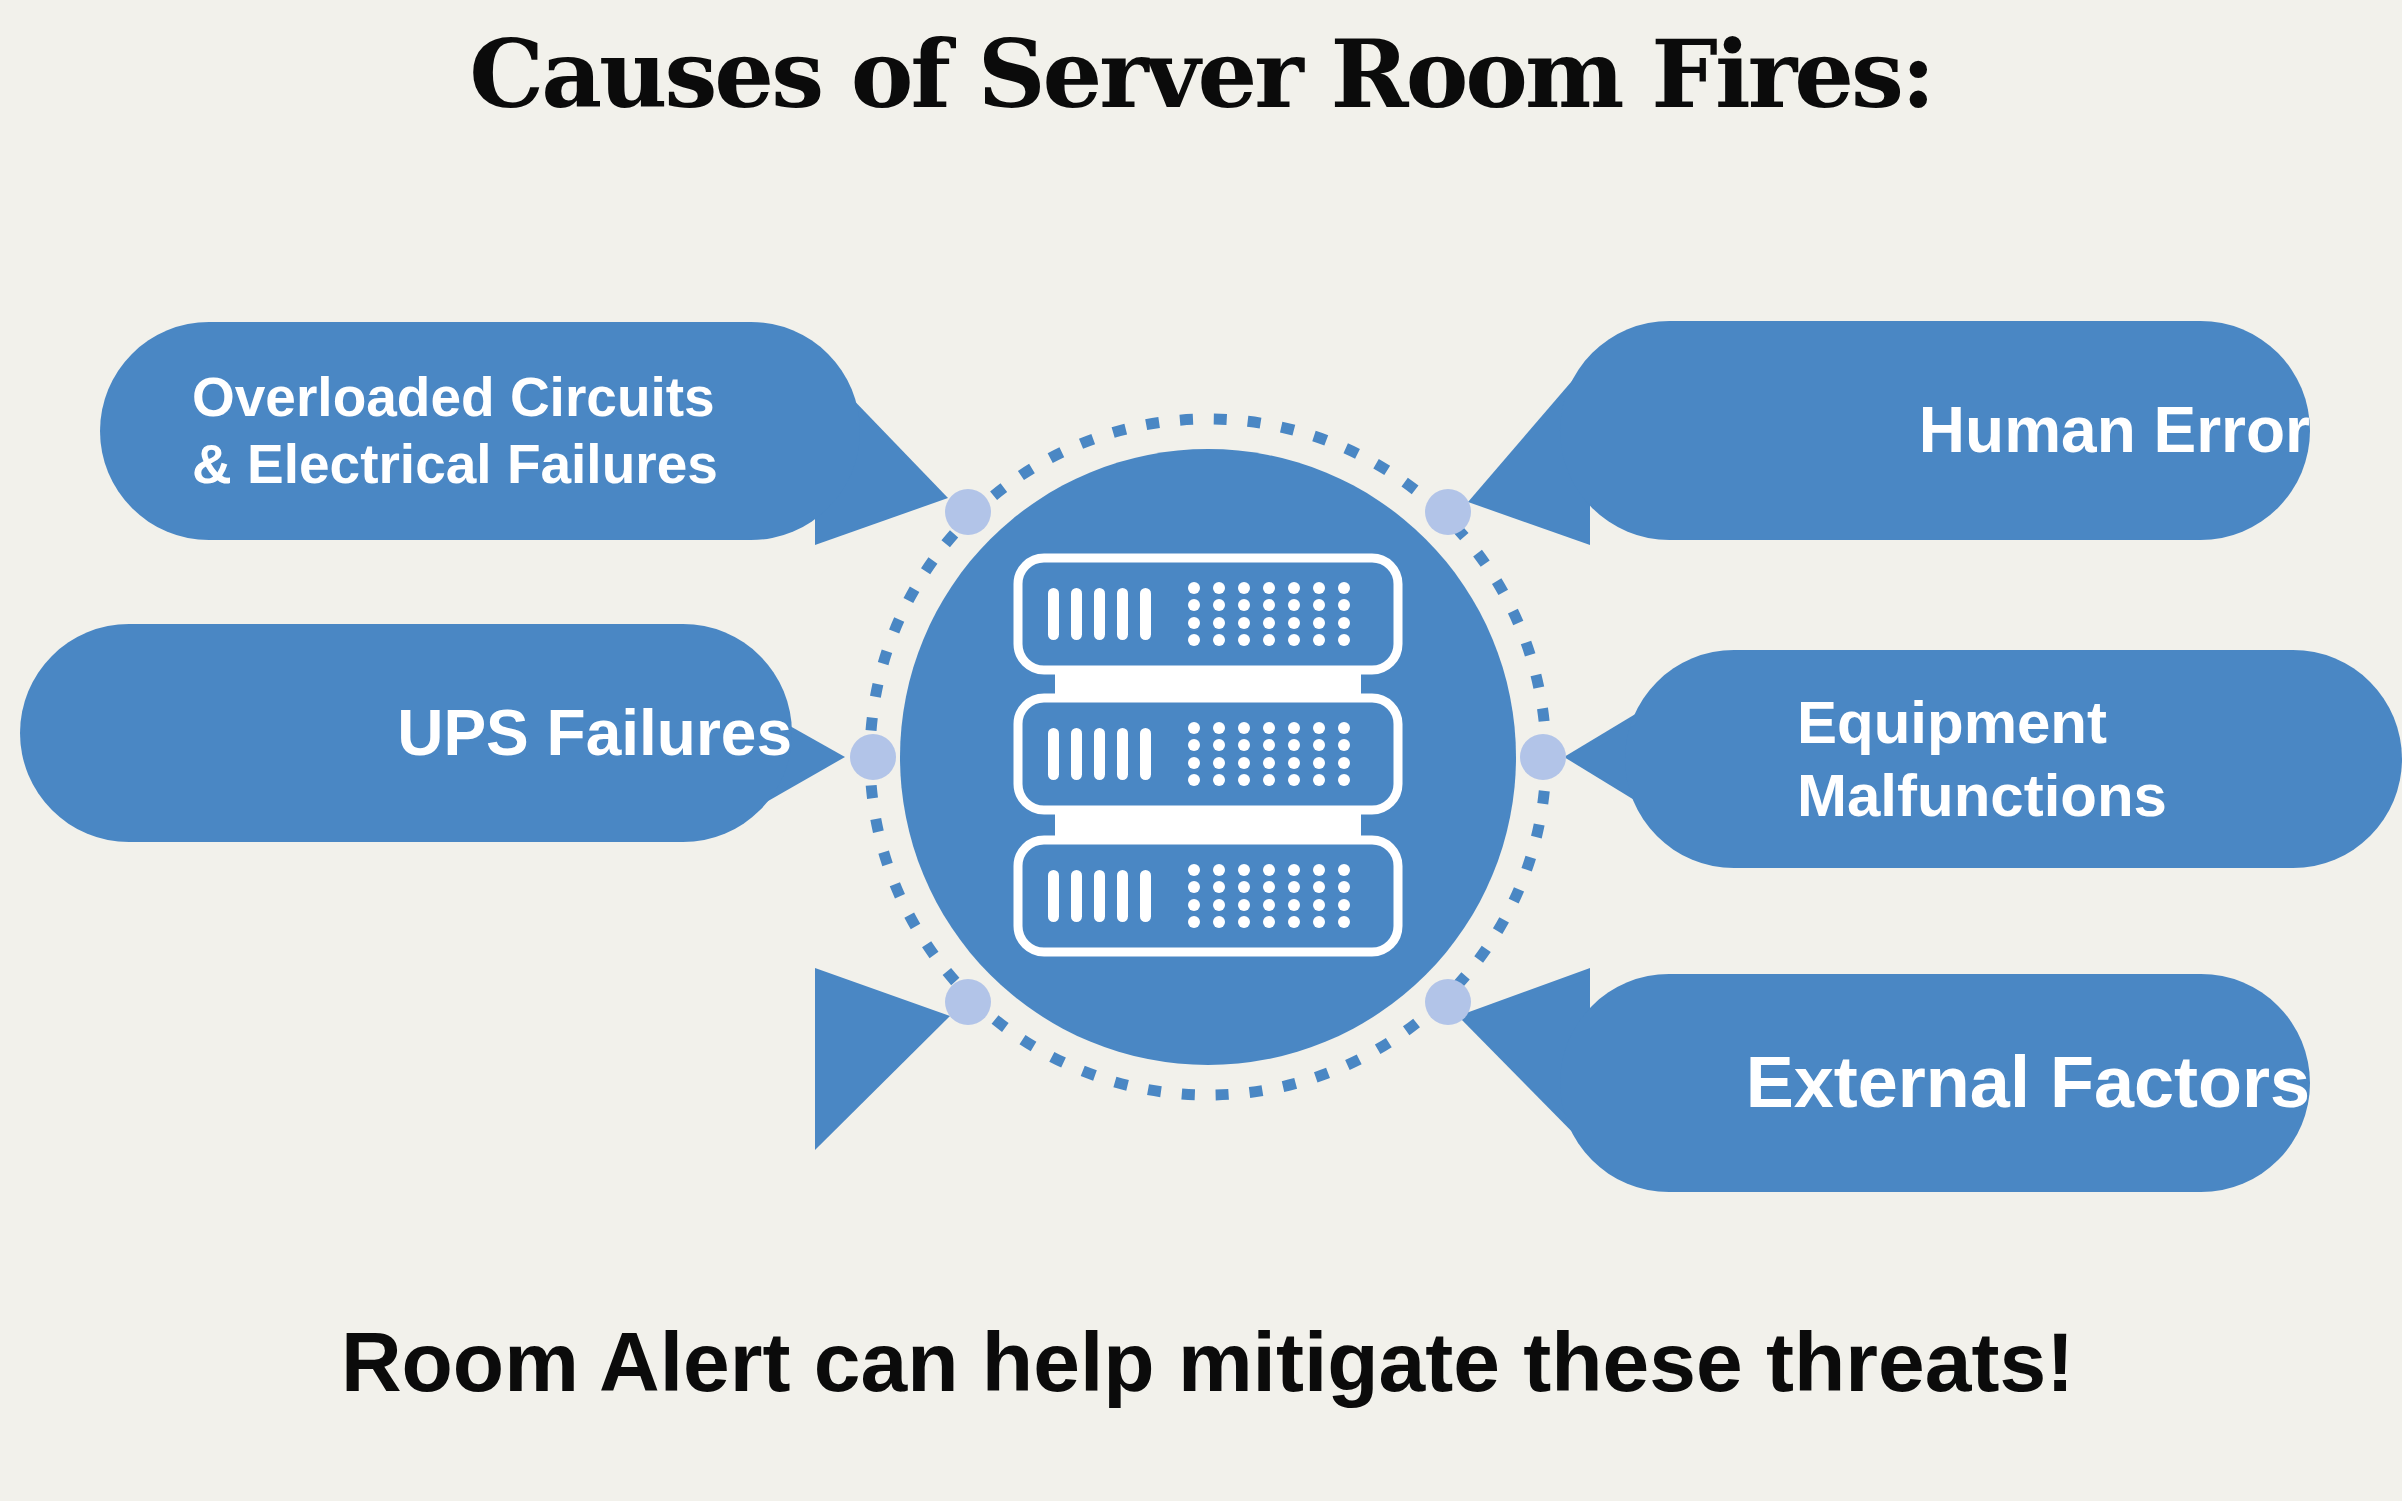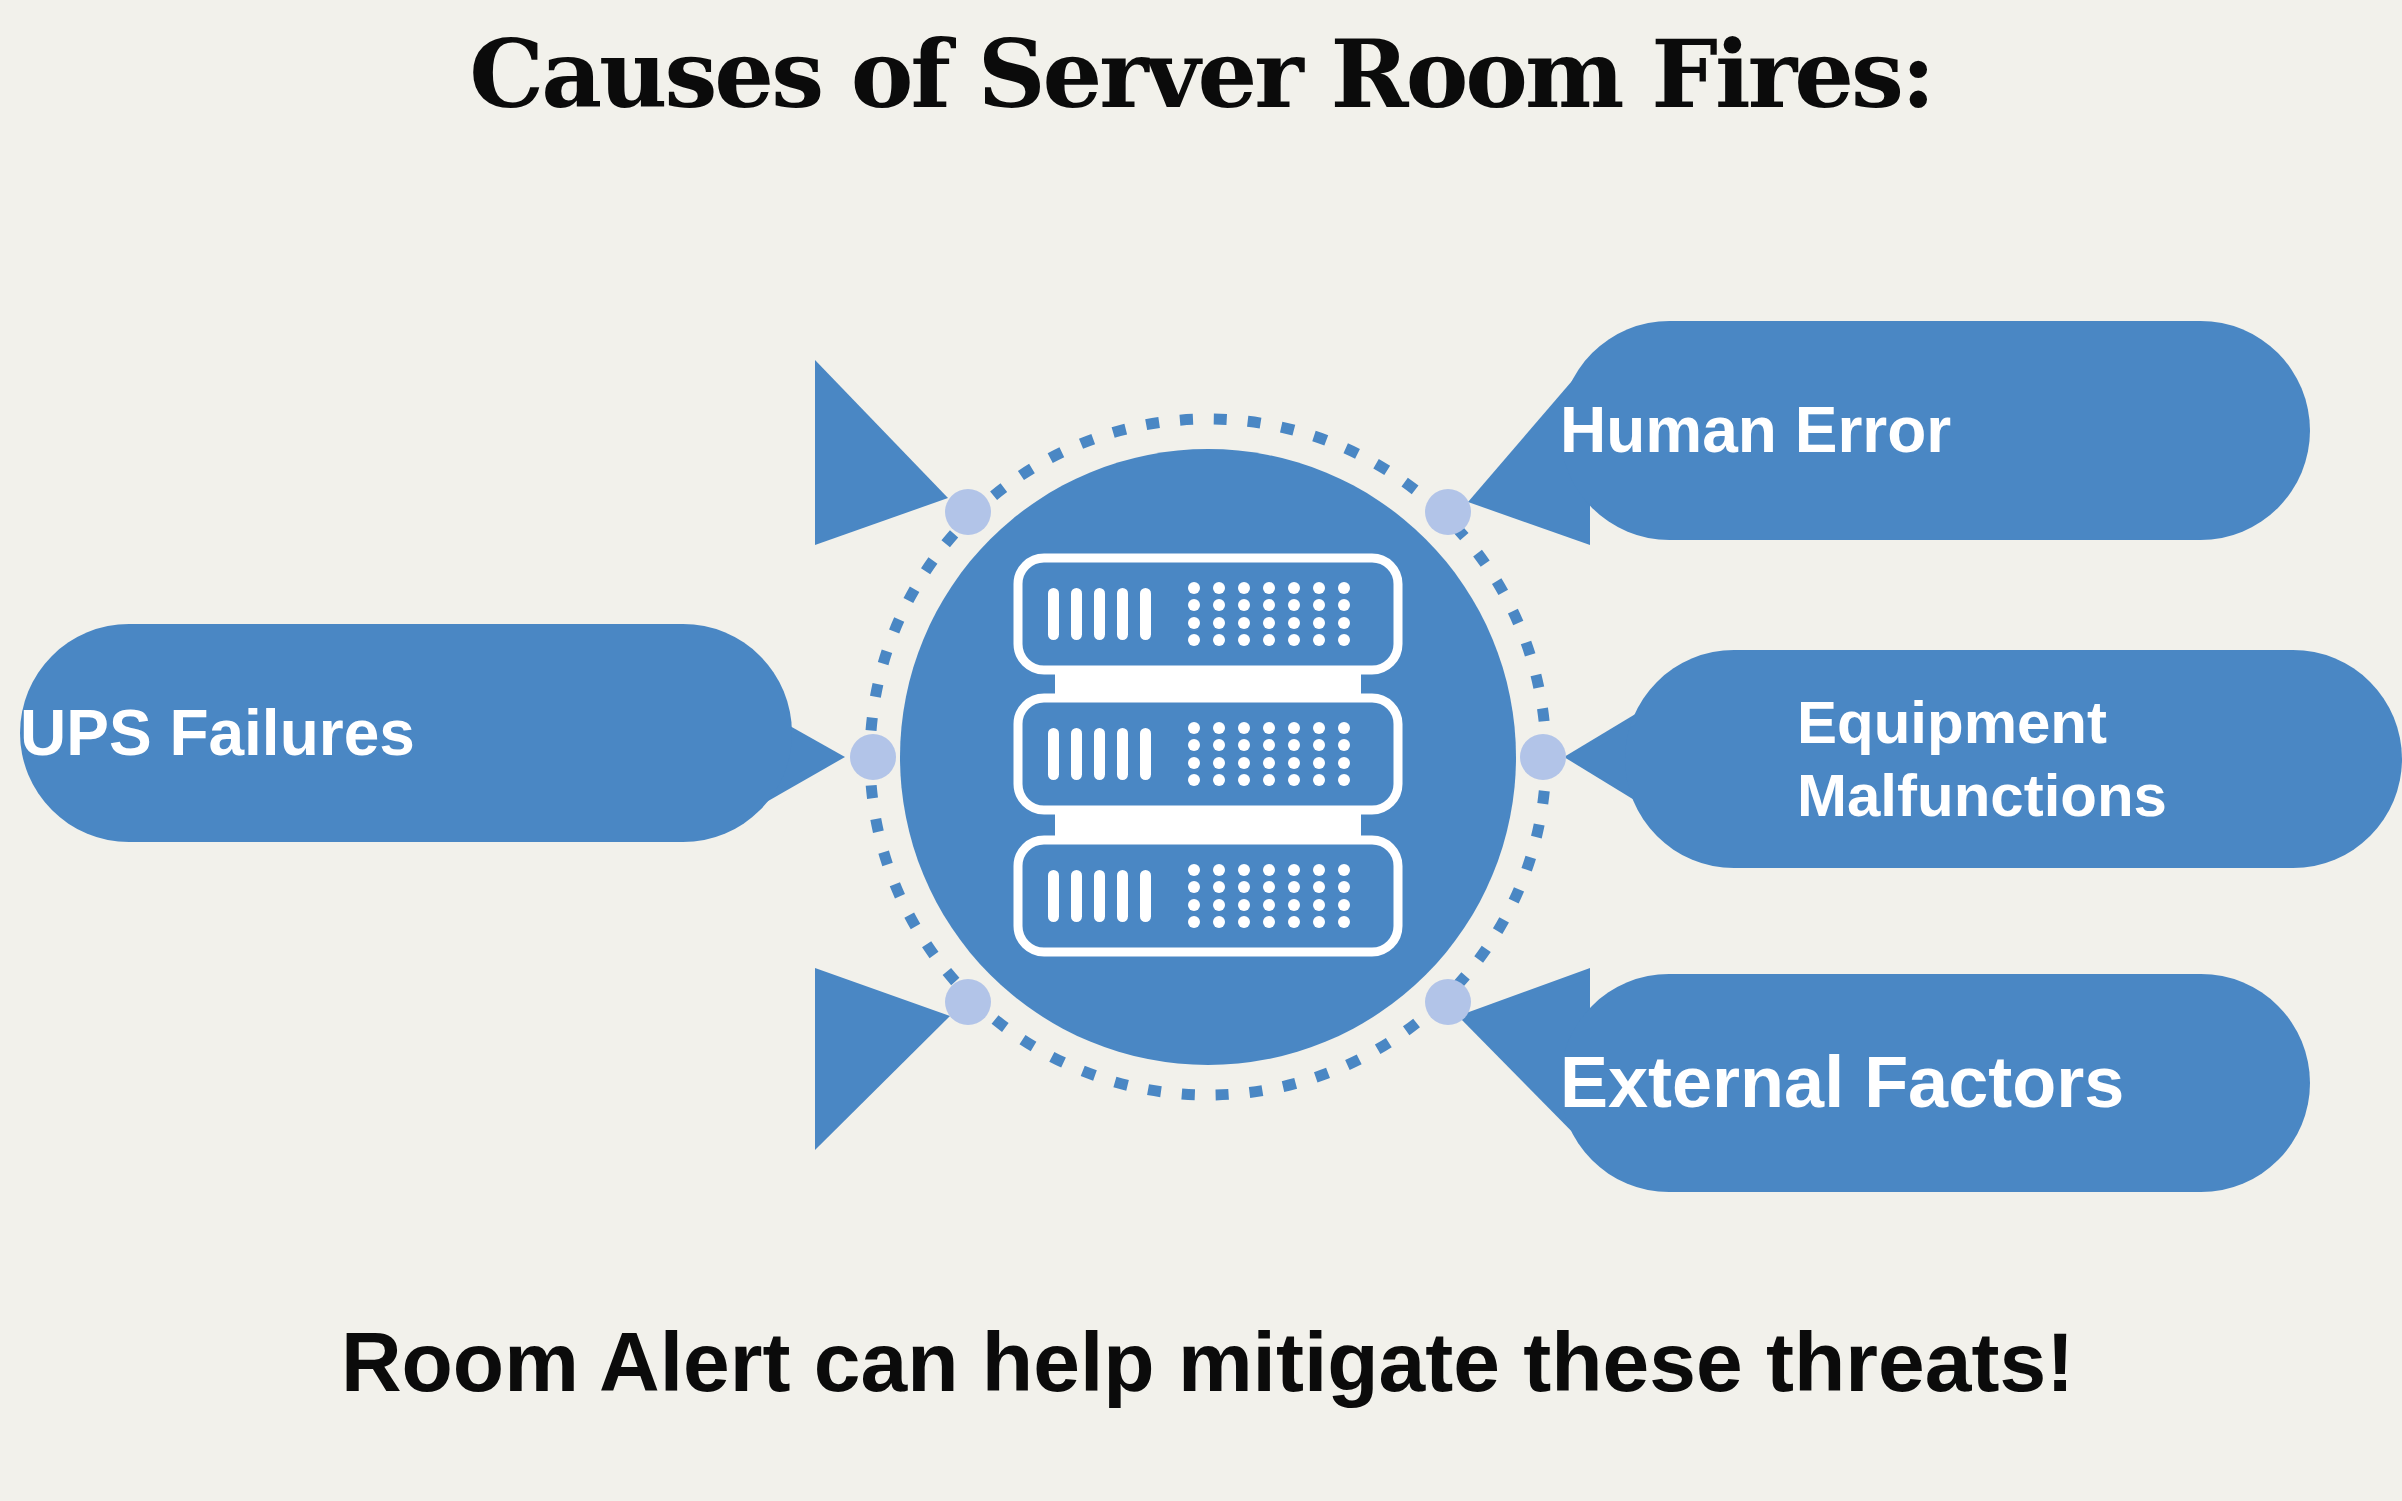--- a/index.html
+++ b/index.html
@@ -43,21 +43,21 @@
   .fill-blue{fill:var(--bubble-blue);}
   .fill-light{fill:var(--dot-light-blue);}
   .ring{fill:none;stroke:var(--bubble-blue);stroke-width:11;stroke-dasharray:13 21;}
   .unit-body{fill:var(--bubble-blue);stroke:#fff;stroke-width:9;}
   .white{fill:#fff;}
   .bubble{
     position:absolute;
     background:var(--bubble-blue);
     border-radius:110px;
     color:var(--text-on-blue);
-    display:flex;align-items:center;justify-content:flex-start;
+    display:flex;align-items:center;justify-content:flex-end;
     font-weight:bold;
     text-align:center;
   }
   .bubble .label{white-space:pre-line;line-height:1.22;}
   .bubble.left-align{justify-content:flex-start;text-align:left;}
   .b-top-left{left:100px;top:322px;width:760px;height:218px;font-size:55px;padding-left:92px;}
   .b-mid-left{left:20px;top:624px;width:772px;height:218px;font-size:64px;}
   .b-bot-left{left:100px;top:974px;width:760px;height:218px;font-size:64px;}
   .b-top-right{left:1560px;top:321px;width:750px;height:219px;font-size:64px;}
   .b-mid-right{left:1625px;top:650px;width:777px;height:218px;font-size:60px;padding-left:172px;}
@@ -136,20 +136,24 @@
     <g>
       <circle class="fill-light" cx="968" cy="512" r="23"></circle>
       <circle class="fill-light" cx="873" cy="757" r="23"></circle>
       <circle class="fill-light" cx="968" cy="1002" r="23"></circle>
       <circle class="fill-light" cx="1448" cy="512" r="23"></circle>
       <circle class="fill-light" cx="1543" cy="757" r="23"></circle>
       <circle class="fill-light" cx="1448" cy="1002" r="23"></circle>
     </g>
   </svg>
 
+  <div class="bubble left-align b-top-left">
+    <span class="label">Overloaded Circuits
+&amp; Electrical Failures</span>
+  </div>
 
   <div class="bubble b-mid-left">
     <span class="label">UPS Failures</span>
   </div>
 
 
   <div class="bubble b-top-right">
     <span class="label">Human Error</span>
   </div>
 

